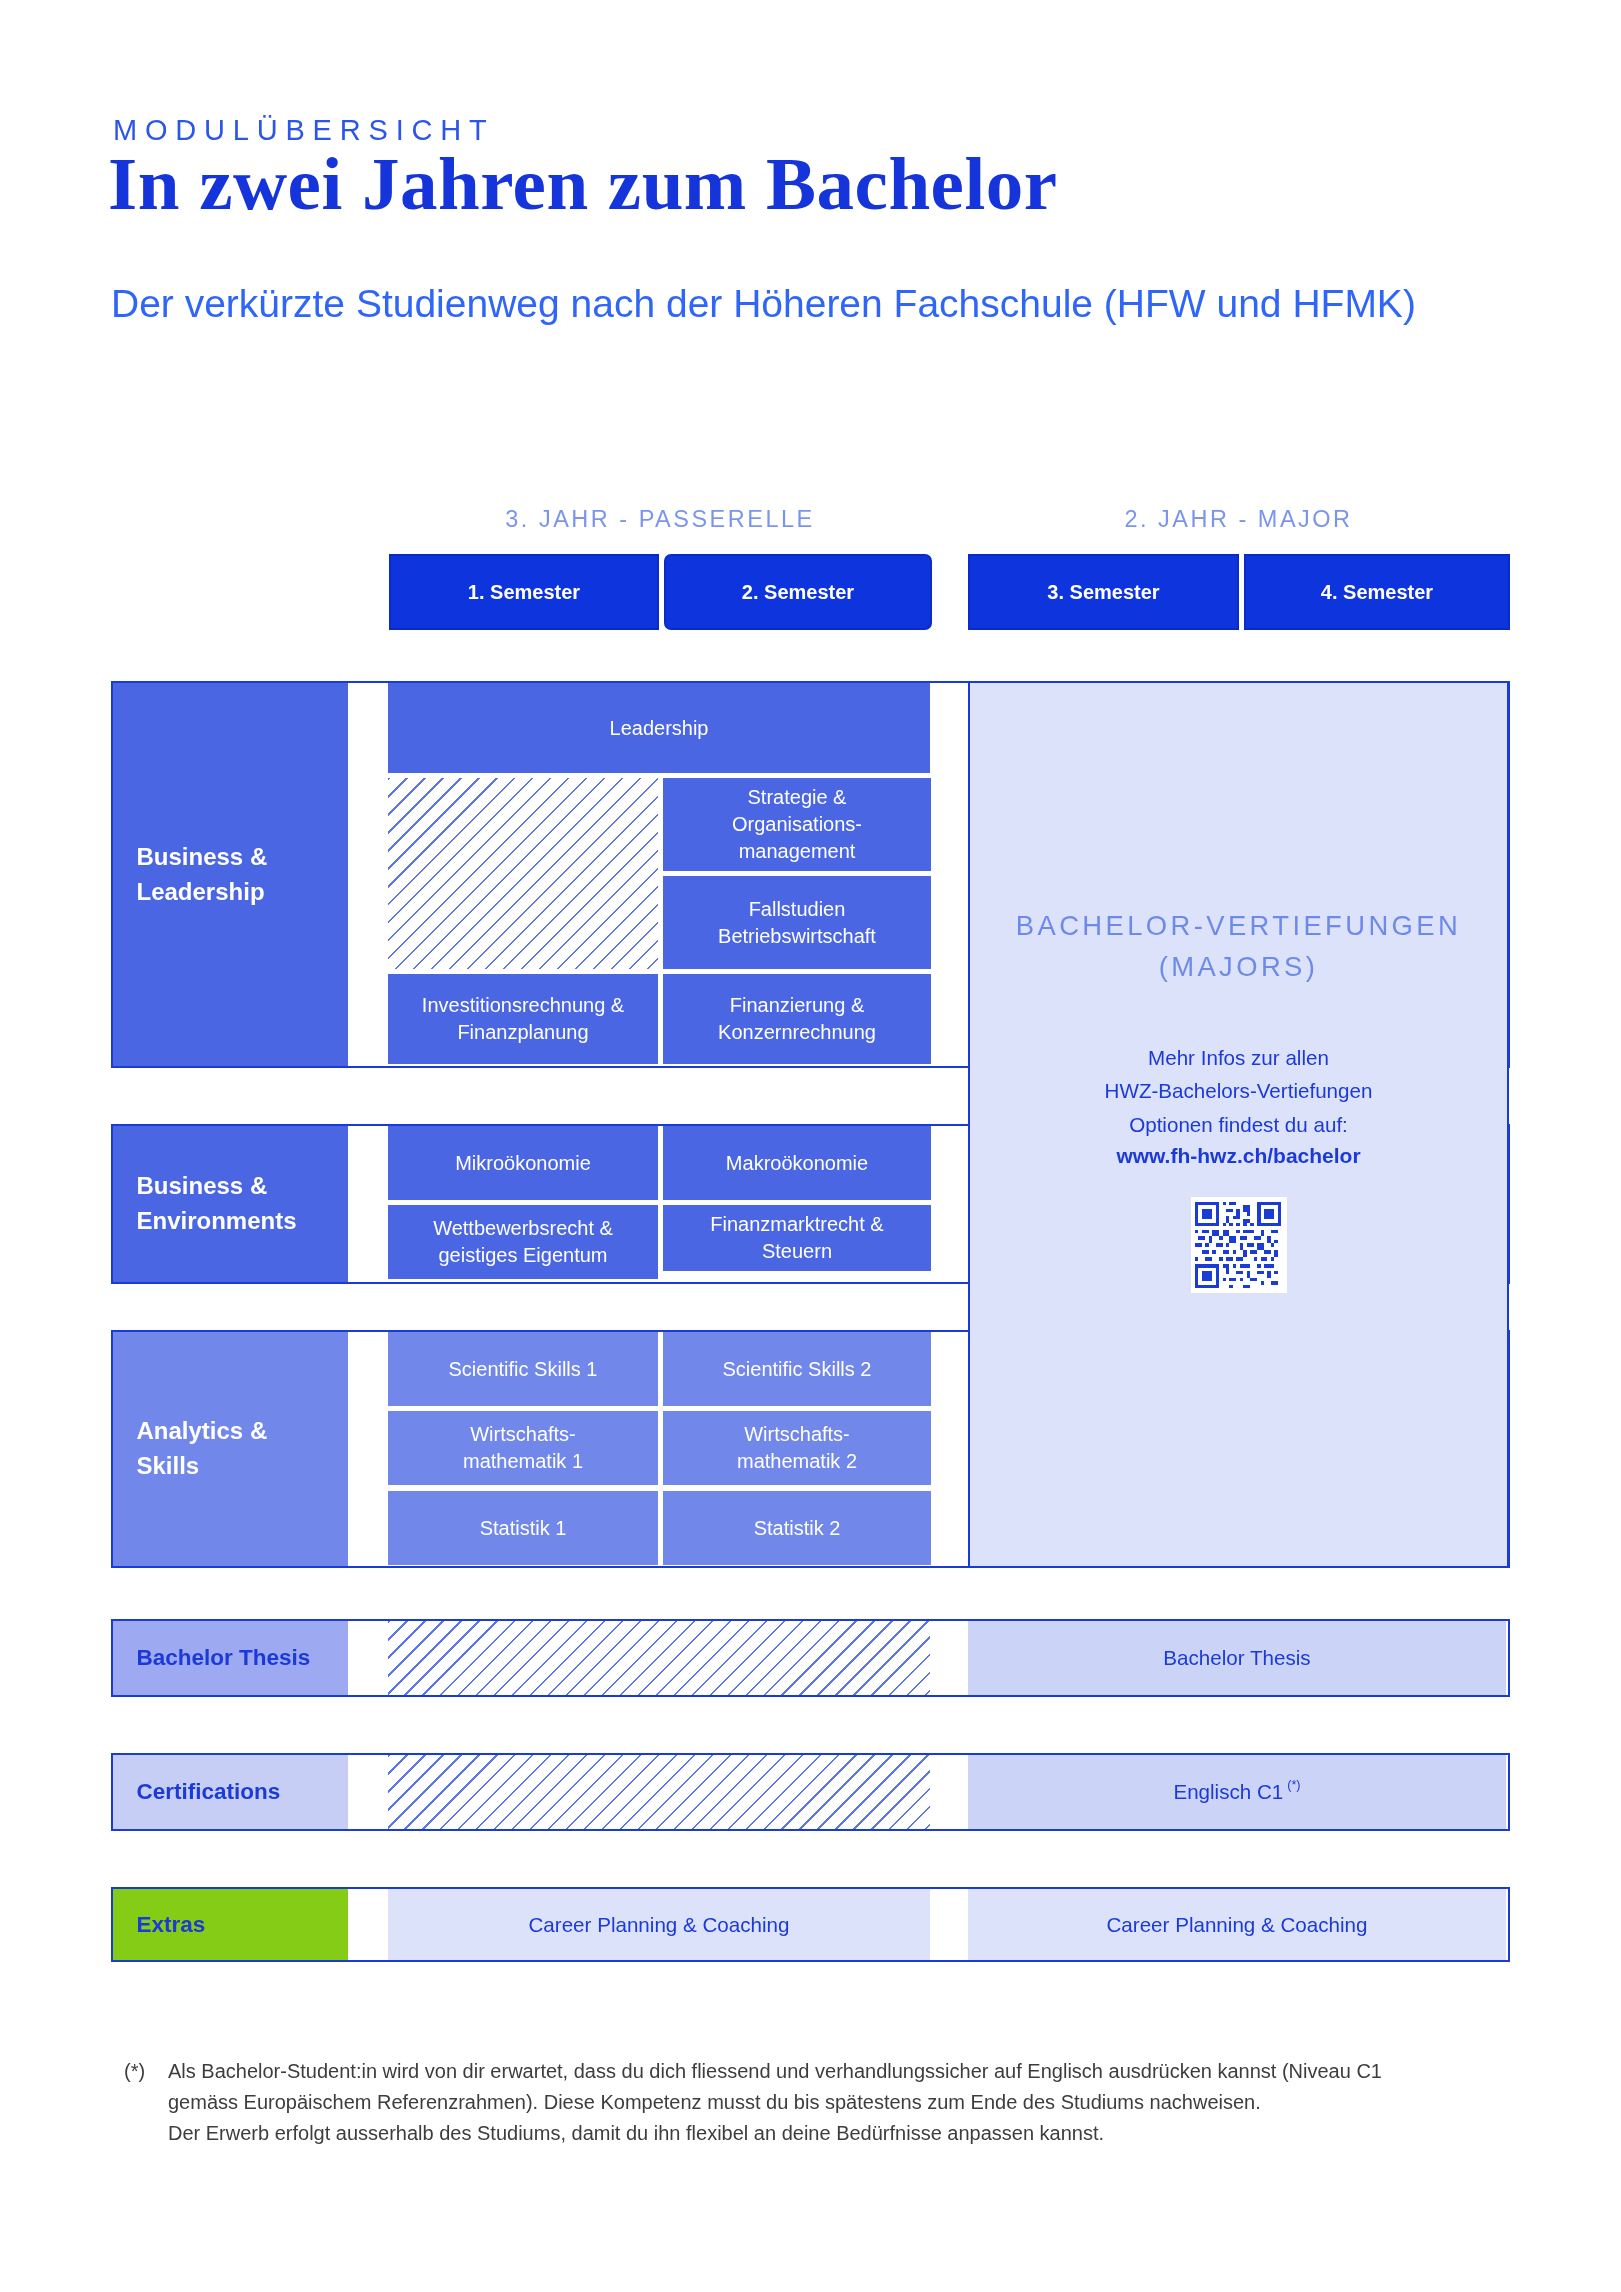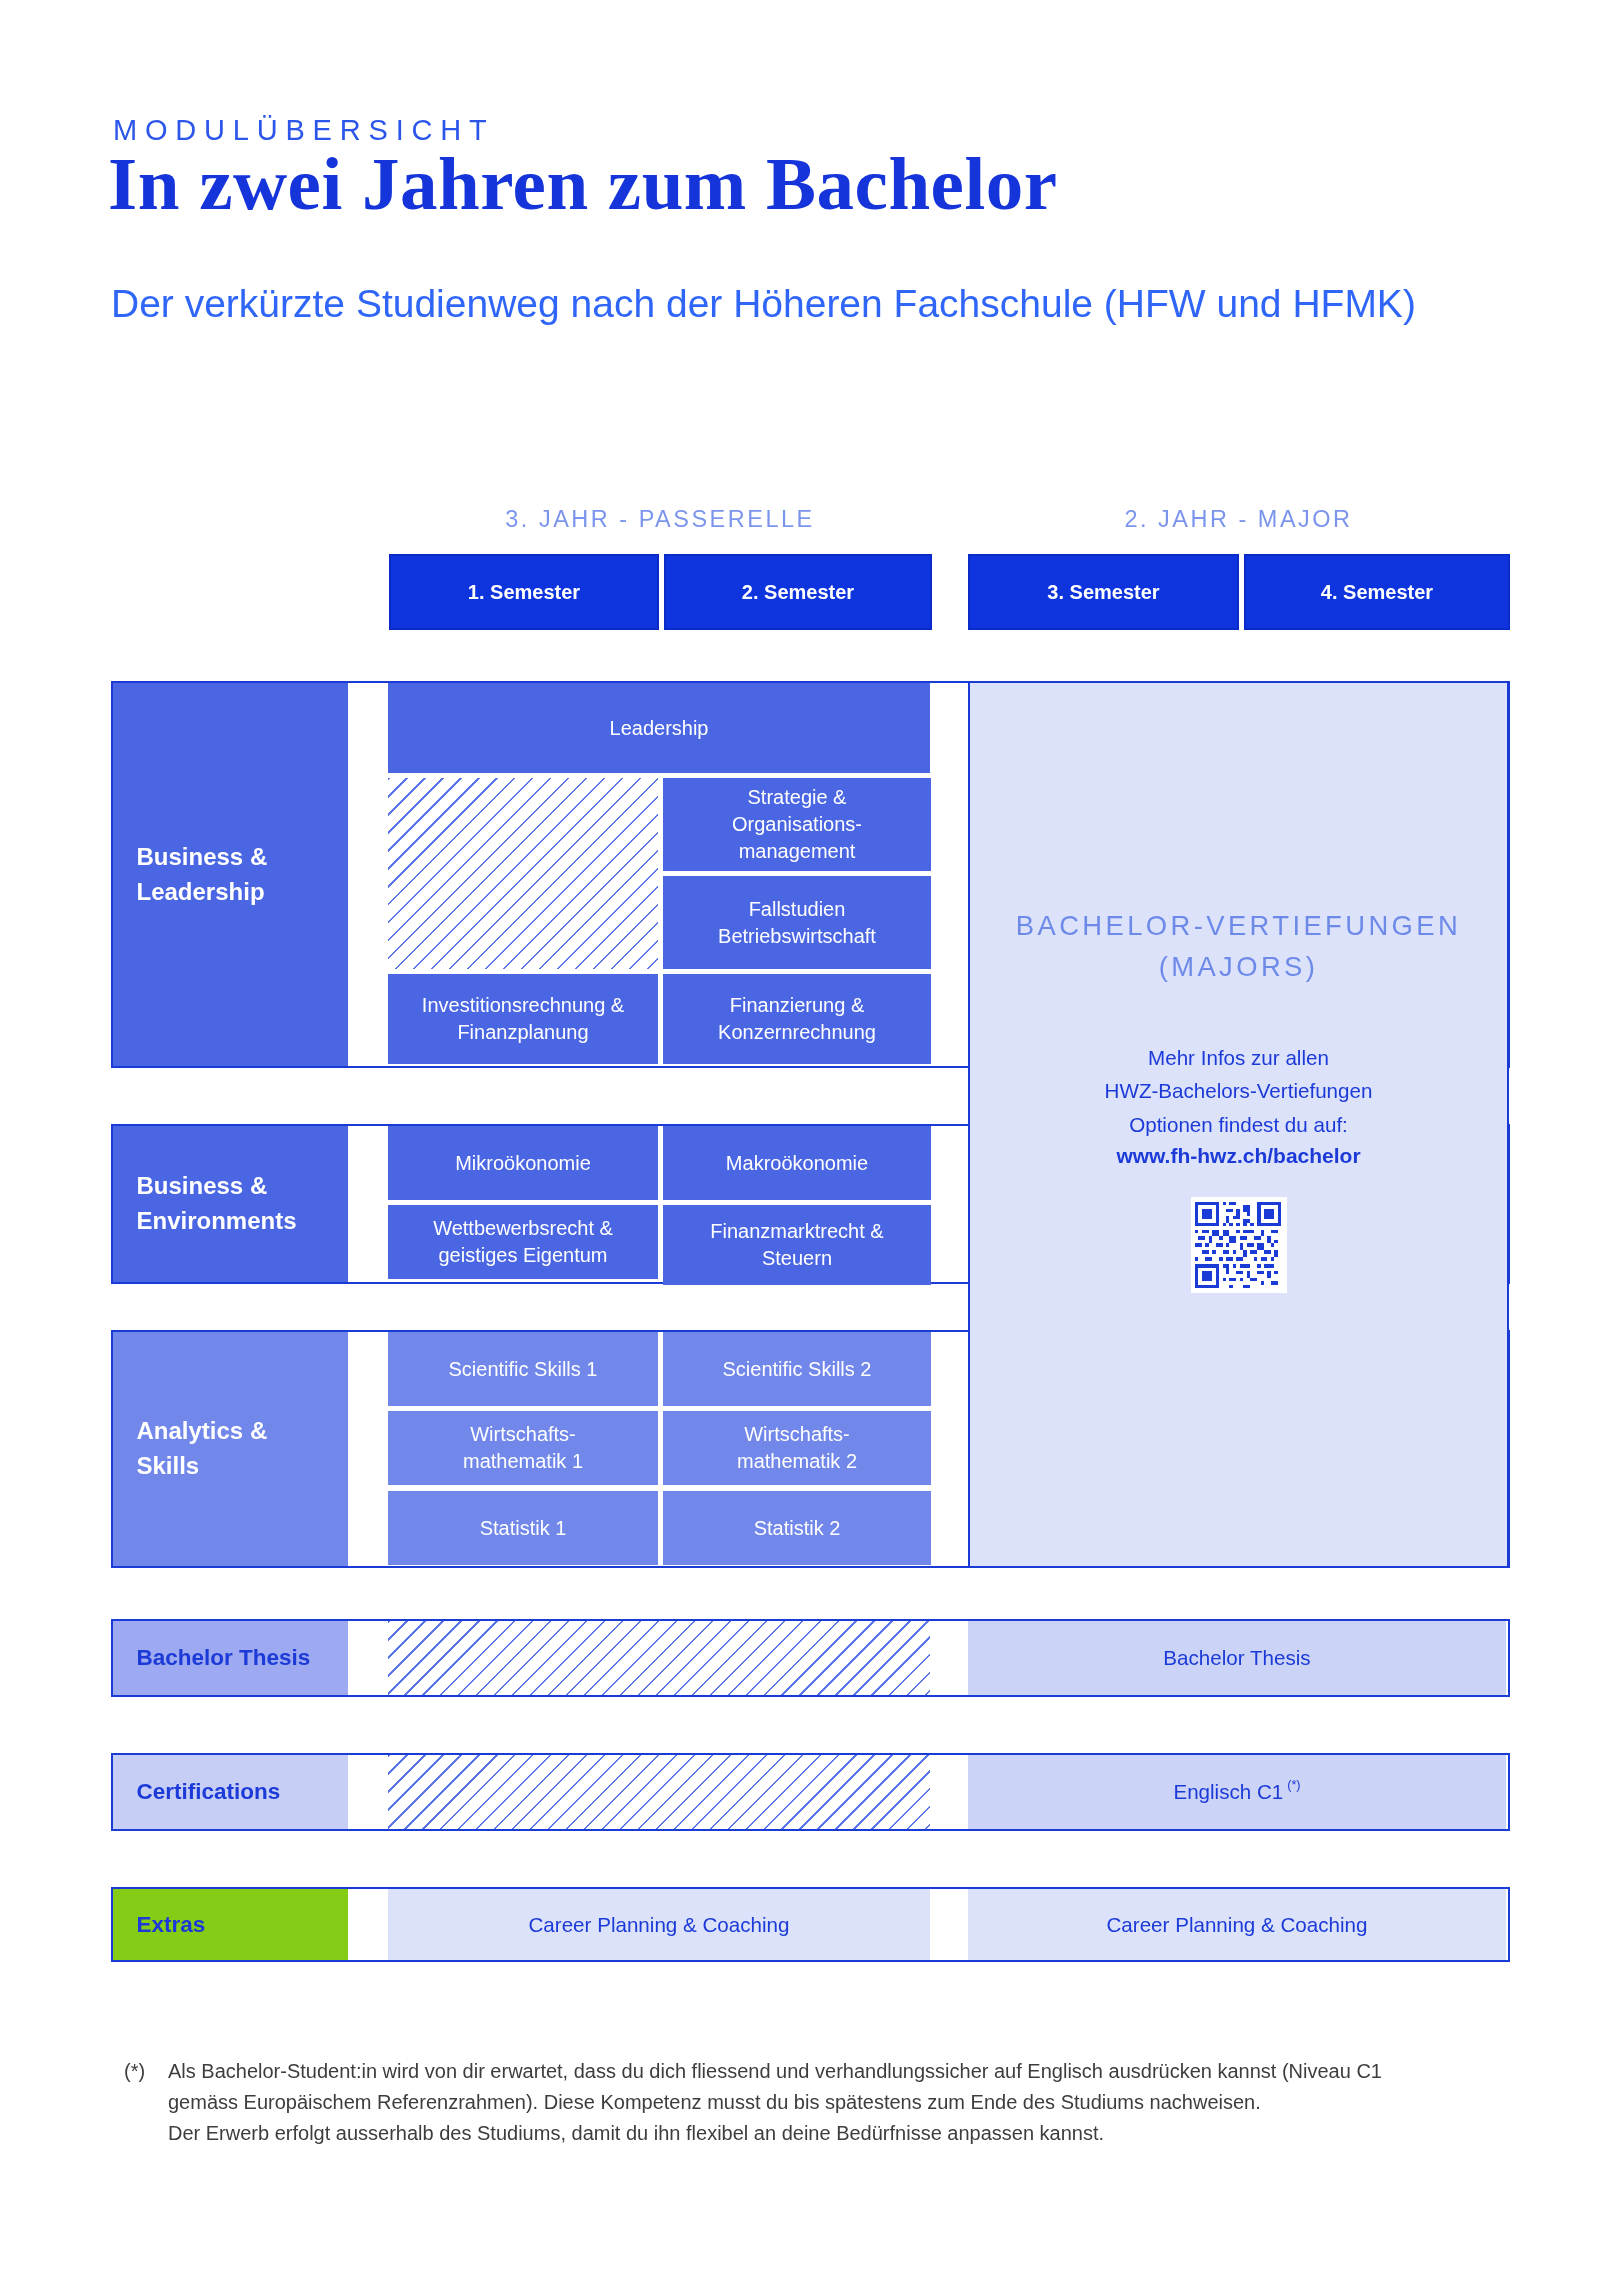--- a/index.html
+++ b/index.html
@@ -14,21 +14,21 @@
   .subtitle{position:absolute;left:111px;top:282px;font-size:39px;color:#2F66F7;}
 
   
   .year-label{position:absolute;top:506px;height:29px;font-size:23.5px;letter-spacing:2.5px;
               color:#7C95EC;text-align:center;}
   .year1{left:389px;width:542px;}
   .year2{left:968px;width:541px;}
   .sem{position:absolute;top:554px;height:76px;background:#0E34DE;border:2px solid #0B2BC8;
        box-sizing:border-box;color:#fff;font-weight:bold;font-size:20px;
        display:flex;align-items:center;justify-content:center;}
-  .sem1{left:389px;width:270px;} .sem2{left:664px;width:268px;}
+  .sem1{left:389px;width:270px;} .sem2{left:664px;width:268px;border-radius:7px;}
   .sem3{left:968px;width:271px;} .sem4{left:1244px;width:266px;}
 
   
   .sec{position:absolute;left:111px;width:1399px;border:2.9px solid #1B3BD6;background:#fff;
        box-sizing:border-box;z-index:1;}
   .sec-bl{top:681px;height:387px;}
   .sec-be{top:1124px;height:160px;}
   .sec-as{top:1330px;height:238px;}
   .sec-label{position:absolute;left:0;top:0;bottom:0;width:235px;box-sizing:border-box;
              padding-left:23.5px;display:flex;align-items:center;color:#fff;font-weight:bold;
@@ -43,21 +43,21 @@
   .m-leadership{left:275px;top:0;width:542px;height:90px;}
   .m-hatch-bl{left:275px;top:95px;width:270px;height:191px;}
   .m-strategie{left:550px;top:95px;width:268px;height:93px;}
   .m-fallstudien{left:550px;top:193px;width:268px;height:93px;}
   .m-investition{left:275px;top:291px;width:270px;height:90px;}
   .m-finanzierung{left:550px;top:291px;width:268px;height:90px;}
   
   .m-mikro{left:275px;top:0;width:270px;height:74px;}
   .m-makro{left:550px;top:0;width:268px;height:74px;}
   .m-wettbewerb{left:275px;top:79px;width:270px;height:74px;}
-  .m-finanzmarkt{left:550px;top:79px;width:268px;height:80px;}
+  .m-finanzmarkt{left:550px;top:79px;width:268px;height:66px;}
   
   .m-sci1{left:275px;top:0;width:270px;height:74px;}
   .m-sci2{left:550px;top:0;width:268px;height:74px;}
   .m-math1{left:275px;top:79px;width:270px;height:74px;}
   .m-math2{left:550px;top:79px;width:268px;height:74px;}
   .m-stat1{left:275px;top:159px;width:270px;height:74px;}
   .m-stat2{left:550px;top:159px;width:268px;height:74px;}
 
   
   .panel{position:absolute;left:968px;top:681px;width:541px;height:887px;background:#DCE2FA;

